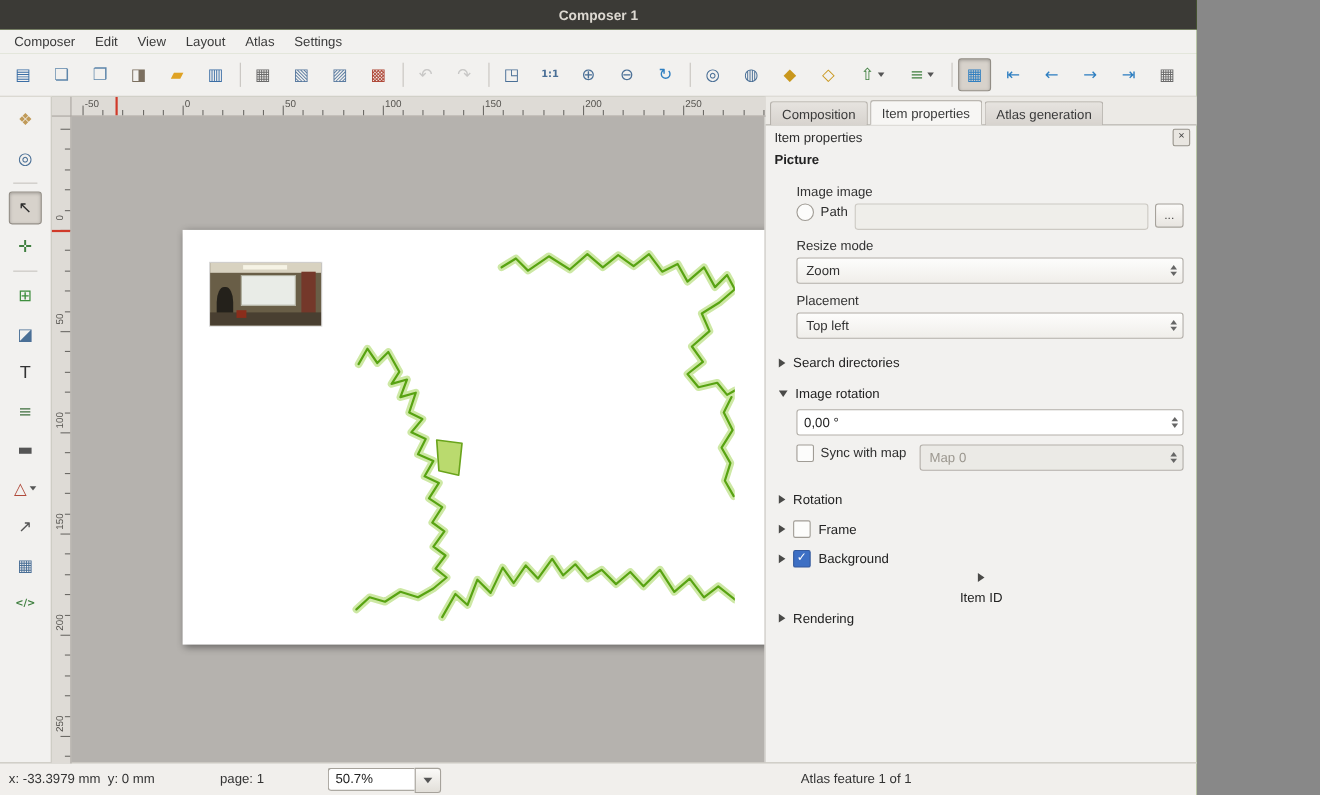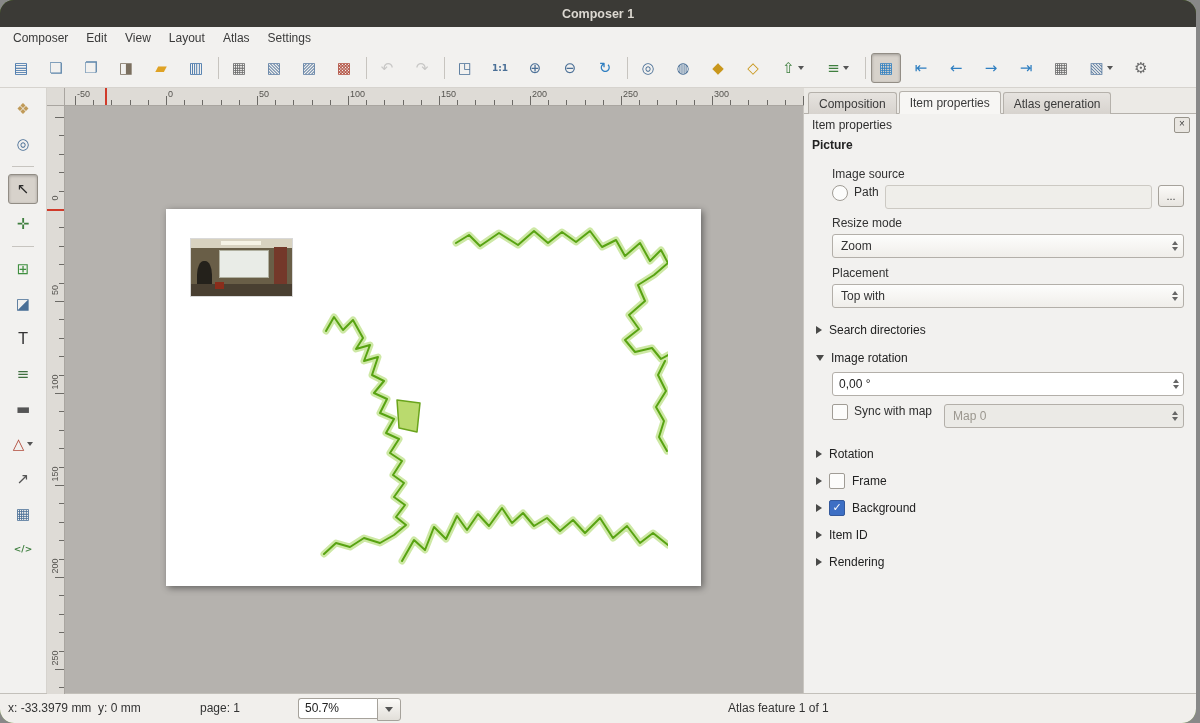--- a/index.html
+++ b/index.html
@@ -1,17 +1,17 @@
 <!DOCTYPE html>
 <html><head>
 <meta charset="utf-8">
 <style>
   html,body{margin:0;padding:0;background:#888;}
-  #app{position:relative;width:1196px;height:723px;background:#4d7c0f;
-       font-family:"Liberation Sans","DejaVu Sans",sans-serif;font-size:12px;color:#2e2e2e;overflow:hidden;border-radius:14px;}
+  #app{position:relative;width:1088px;height:723px;background:#4d7c0f;
+       font-family:"Liberation Sans","DejaVu Sans",sans-serif;font-size:12px;color:#2e2e2e;overflow:hidden;}
 
   
   .titlebar{position:absolute;left:0;top:0;right:0;height:27px;background:#3b3a36;
             display:flex;align-items:center;justify-content:center;color:#dcd8d1;
             font-weight:bold;font-size:12.5px;}
   .menubar{position:absolute;left:0;top:27px;right:0;height:22px;display:flex;align-items:center;
            padding-left:4px;background:#f2f1ef;}
   .menu-item{padding:2px 9px;color:#3a3a3a;cursor:default;}
   .toolbar{position:absolute;left:0;top:49px;right:0;height:38px;display:flex;align-items:center;
            padding-left:6px;background:#f2f1ef;border-bottom:1px solid #d6d3ce;}
@@ -444,42 +444,42 @@
     <div class="panel-header">
       <span>Item properties</span>
       <span class="close-btn">×</span>
     </div>
     <div class="panel-title">Picture</div>
 
     <div class="panel-body">
 
 
       <div class="sec-body">
-        <div class="lbl">Image source</div>
+        <div class="lbl">Image image</div>
 
         <div class="row">
           <span class="radio"></span>
           <span>Path</span>
           <input class="lineedit grow" disabled="" value="" style="">
           <button class="mini-btn">...</button>
         </div>
 
 
         <div class="lbl">Resize mode</div>
         <div class="combo" style="margin-bottom:8px;">
           <span>Zoom</span>
           <span class="spin">
               <i class="up"></i>
               <i class="dn"></i>
             </span>
         </div>
 
         <div class="lbl">Placement</div>
         <div class="combo" style="margin-bottom:6px;">
-          <span>Top with</span>
+          <span>Top left</span>
           <span class="spin">
               <i class="up"></i>
               <i class="dn"></i>
             </span>
         </div>
       </div>
 
       <div class="section-row" style="margin-top:10px;">
         <span class="tri closed"></span>
         <span class="sec-label">Search directories</span>
@@ -519,21 +519,21 @@
           <div class="section-row" style="height: 27px;">
             <span class="tri closed"></span>
             <span class="checkbox"></span>
             <span class="sec-label">Frame</span>
           </div>
           <div class="section-row" style="height: 27px;">
             <span class="tri closed"></span>
             <span class="checkbox checked">✓</span>
             <span class="sec-label">Background</span>
           </div>
-          <div class="section-row" style="height: 27px;">
+          <div class="section-row" style="height: 27px; flex-direction: column;">
             <span class="tri closed"></span>
             <span class="sec-label">Item ID</span>
           </div>
           <div class="section-row" style="height: 27px;">
             <span class="tri closed"></span>
             <span class="sec-label">Rendering</span>
           </div>
         </div>
 
     </div>

